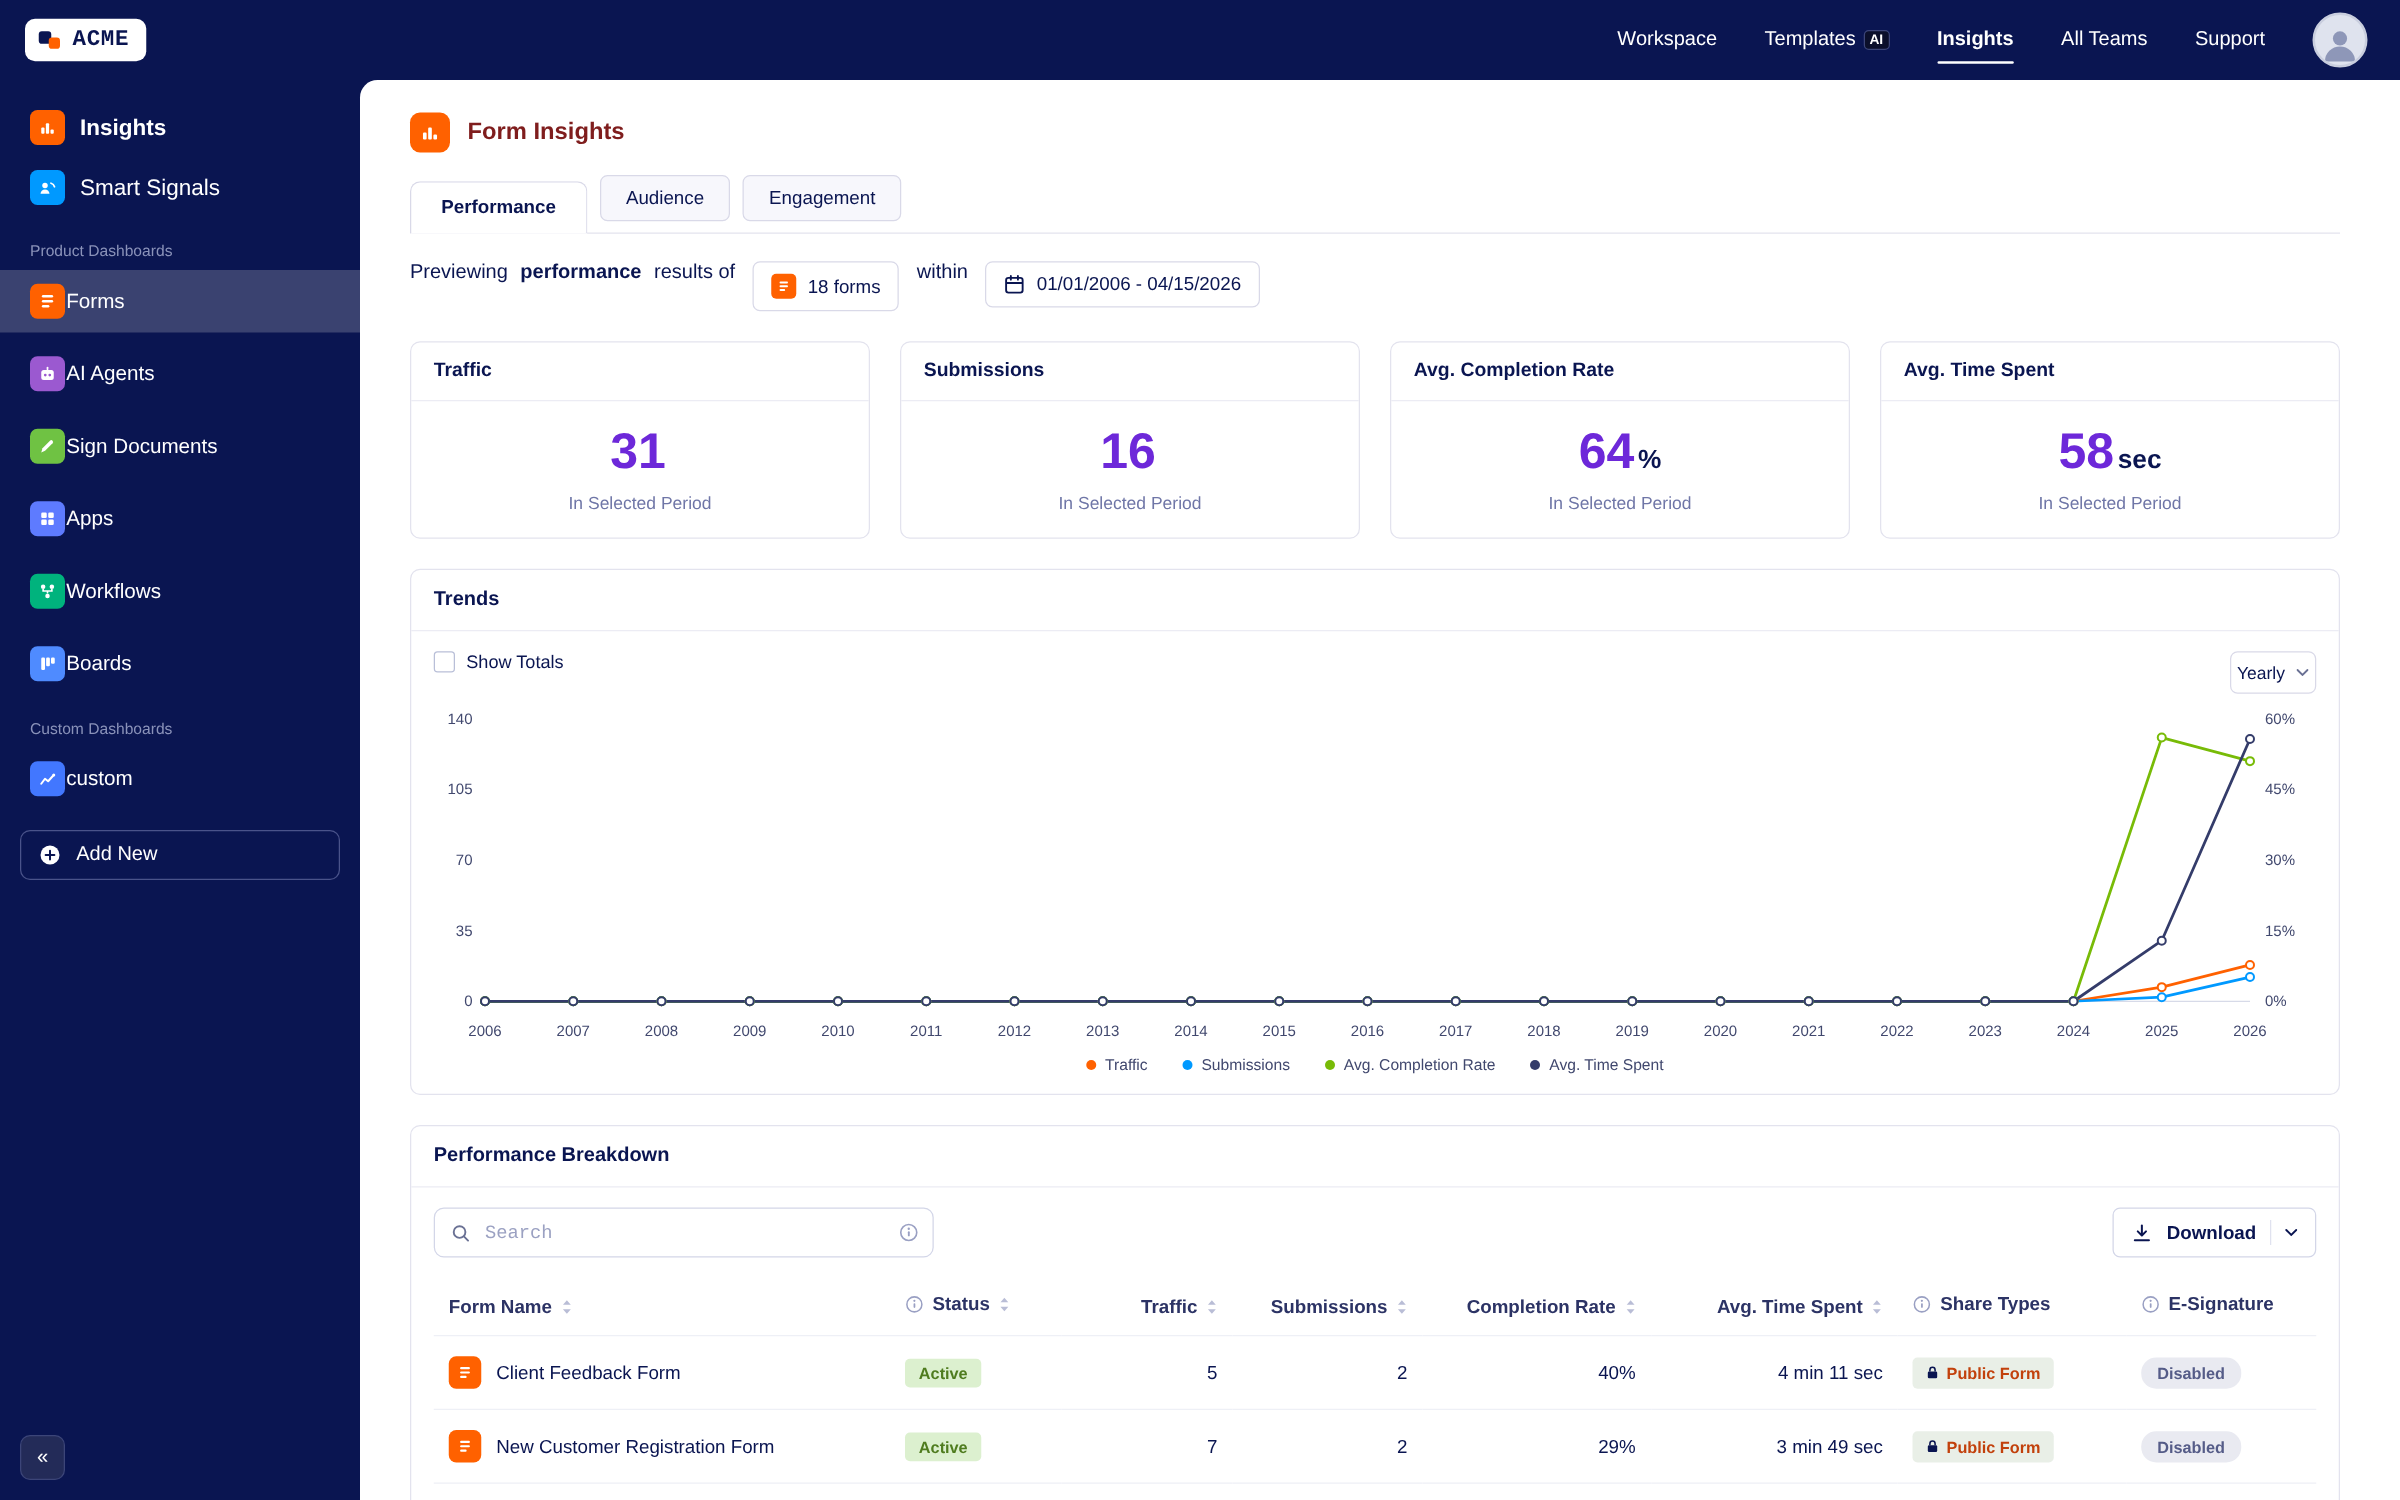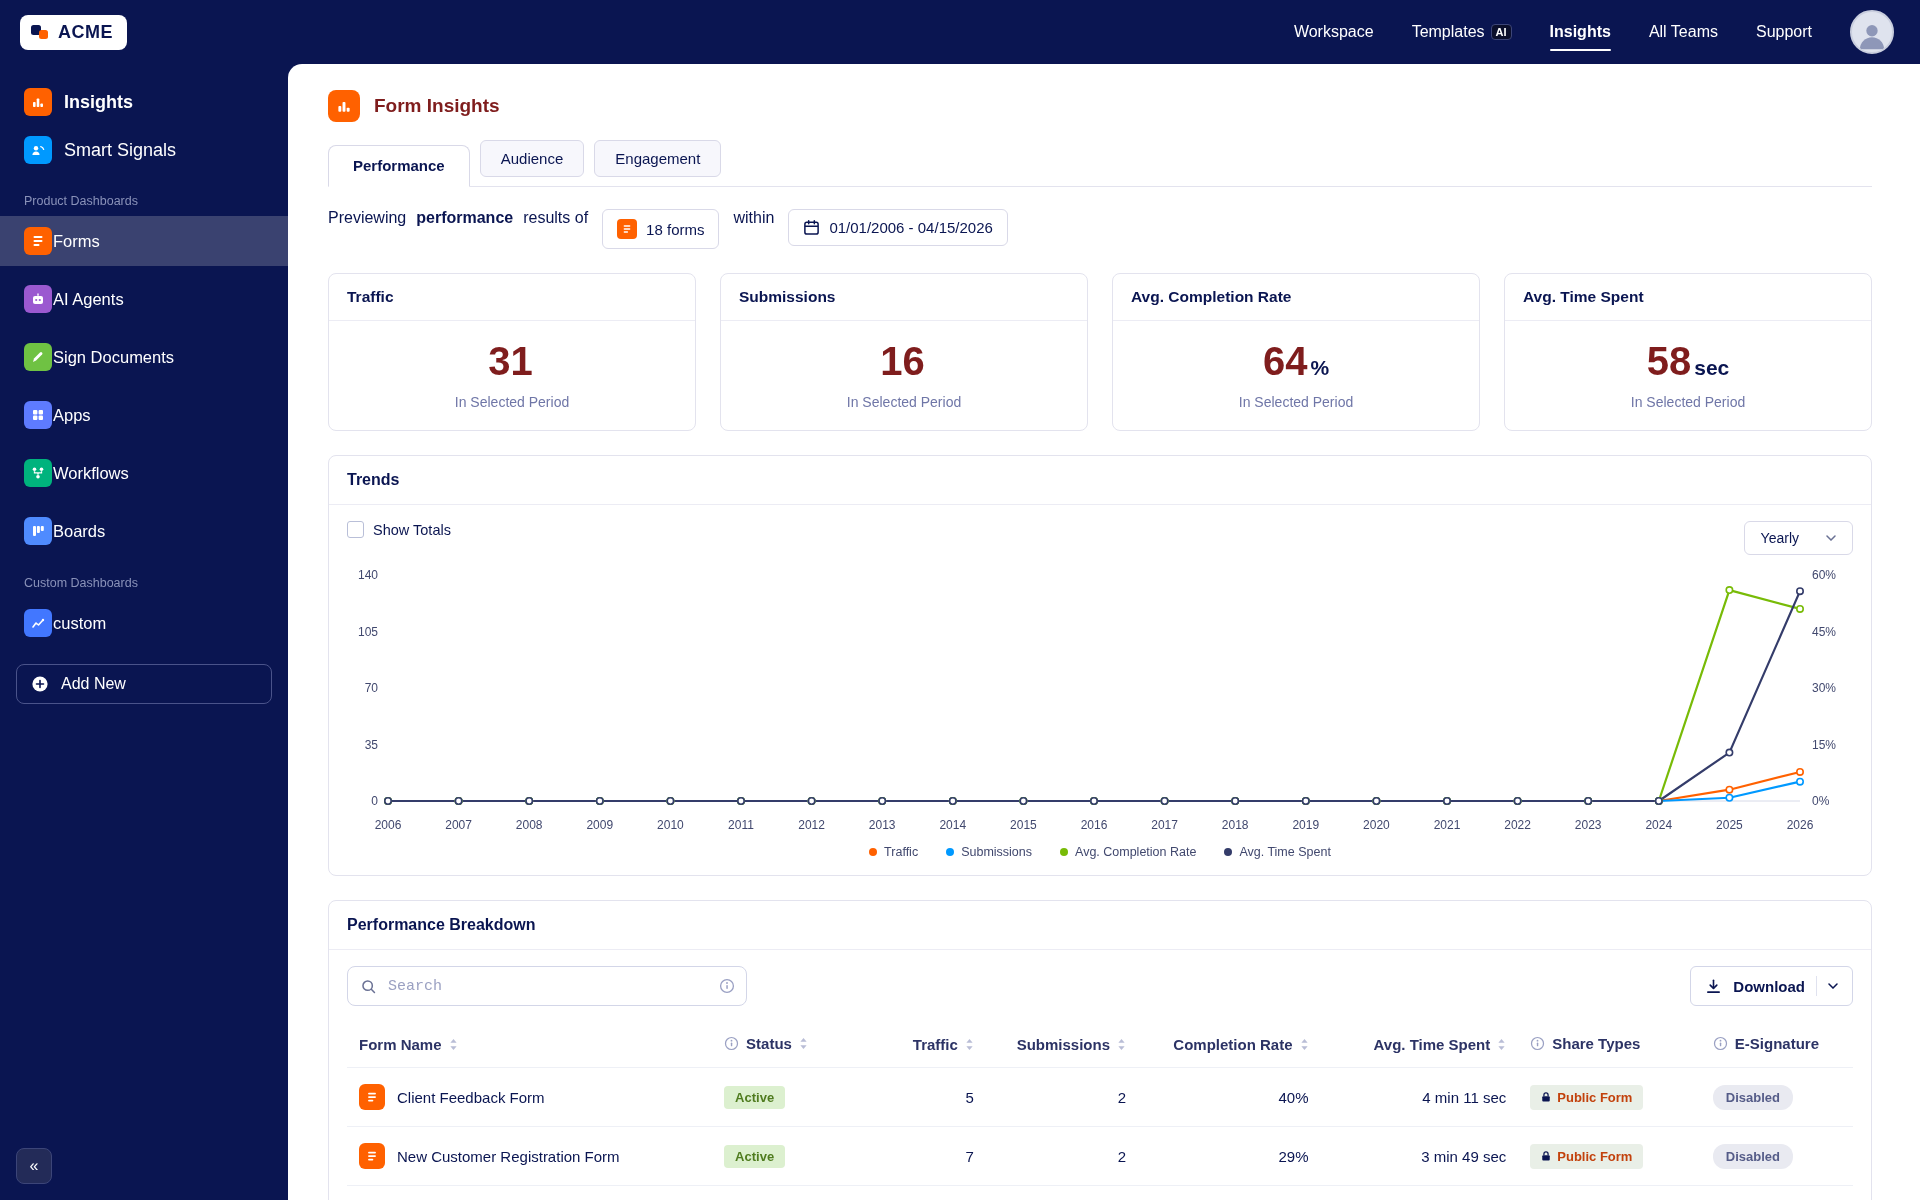--- a/index.html
+++ b/index.html
@@ -1,21 +1,21 @@
 <!DOCTYPE html>
 <html><head>
 <meta charset="utf-8">
 <style>
   * { margin:0; padding:0; box-sizing:border-box; }
   html,body { width:1920px; height:1200px; overflow:hidden; }
   body { font-family:"Liberation Sans", sans-serif; background:#0a1551; color:#0a1551; position:relative; }
 
   
   .topbar { position:absolute; top:0; left:0; width:1920px; height:64px; display:flex; align-items:center; padding:0 26px 0 20px; background:#0a1551; }
-  .logo { background:#fff; border-radius:8px; padding:7px 14px 7px 10px; display:flex; align-items:flex-start; gap:8px; cursor:pointer; }
+  .logo { background:#fff; border-radius:8px; padding:7px 14px 7px 10px; display:flex; align-items:flex-start; gap:8px; cursor:pointer;font-family:Liberation Mono, monospace; }
   .logo-text { font-weight:bold; font-size:18px; color:#0a1551; letter-spacing:.5px; }
   .topnav { margin-left:auto; display:flex; align-items:center; gap:38px; }
   .nav-item { color:#fff; font-size:16px; cursor:pointer; position:relative; display:inline-flex; align-items:center; padding:22px 0; }
   .nav-item.active { font-weight:bold; }
   .nav-item.active::after { content:""; position:absolute; left:0; right:0; bottom:12px; height:2px; background:#fff; border-radius:1px; }
   .ai-badge { background:#0b0f2b; border:1px solid #3c4578; color:#fff; border-radius:4px; font-size:11px; font-weight:bold; padding:1px 4px; margin-left:6px; }
   .avatar { width:44px; height:44px; border-radius:50%; background:#dfe3ee; display:flex; align-items:flex-end; justify-content:center; overflow:hidden; cursor:pointer; border:2px solid #c9cede; }
 
   
   .sidebar { position:absolute; top:64px; left:0; width:288px; height:1136px; background:#0a1551; padding:14px 16px; color:#fff; }
@@ -42,32 +42,32 @@
   .filter-row { display:flex; align-items:flex-start; gap:10px; margin:22px 0; font-size:16px; color:#0a1551; height:42px; }
   .filter-row .metric { font-weight:bold; }
   .pill-btn { display:inline-flex; align-items:center; gap:9px; border:1px solid #d9d9e8; border-radius:6px; padding:9px 14px; background:#fff; font-size:15px; color:#0a1551; cursor:pointer; margin:0 4px; }
   .mini-form-icon { width:20px; height:20px; border-radius:4px; background:#ff6100; display:flex; align-items:center; justify-content:center; flex:none; }
 
   .stats-row { display:grid; grid-template-columns:repeat(4,1fr); gap:24px; margin-bottom:24px; }
   .stat-card { border:1px solid #e3e3ee; border-radius:8px; background:#fff; }
   .stat-title { padding:14px 18px; font-size:15.5px; font-weight:bold; color:#0a1551; border-bottom:1px solid #ececf4; }
   .stat-body { padding:18px 0 20px; text-align:center; }
   .stat-value-wrap { display:inline-flex; align-items:baseline; gap:3px; }
-  .stat-value { font-size:40px; font-weight:bold; color:#7f1d1d; }
+  .stat-value { font-size:40px; font-weight:bold; color:#6d28d9; }
   .stat-unit { font-size:21px; font-weight:bold; color:#0a1551; }
   .stat-caption { margin-top:10px; font-size:14px; color:#6f76a7; }
 
   .card { border:1px solid #e3e3ee; border-radius:8px; background:#fff; margin-bottom:24px; }
   .card-title { padding:15px 18px; font-size:16px; font-weight:bold; color:#0a1551; border-bottom:1px solid #ececf4; }
 
   .trends-controls { display:flex; align-items:flex-start; justify-content:space-between; padding:16px 18px 0; }
   .checkbox-wrap { display:flex; align-items:center; gap:9px; cursor:pointer; }
   .checkbox { width:17px; height:17px; border:1.5px solid #b9bfd8; border-radius:3px; background:#fff; }
   .checkbox-label { font-size:14.5px; color:#0a1551; }
-  .select-btn { display:inline-flex; align-items:center; gap:27px; border:1px solid #d9d9e8; border-radius:6px; padding:8px 16px; background:#fff; font-size:14px; color:#0a1551; cursor:pointer; }
+  .select-btn { display:inline-flex; align-items:center; gap:9px; border:1px solid #d9d9e8; border-radius:6px; padding:8px 5px; background:#fff; font-size:14px; color:#0a1551; cursor:pointer; }
   .trend-chart-wrap { padding:4px 10px 0; }
   #trend-svg { width:100%; height:280px; display:block; }
   #trend-svg text { font-family:"Liberation Sans", sans-serif; }
   .legend { display:flex; justify-content:center; gap:28px; padding:6px 0 16px; }
   .legend-item { display:inline-flex; align-items:center; gap:7px; font-size:12.5px; color:#41486e; }
   .legend-dot { width:8px; height:8px; border-radius:50%; display:inline-block; }
 
   .bd-controls { display:flex; align-items:center; justify-content:space-between; padding:16px 18px; }
   .search-wrap { position:relative; width:400px; }
   .search-input { width:100%; height:40px; border:1px solid #d3d6e8; border-radius:8px; padding:0 40px; font-size:15px; color:#000000; font-family:Liberation Mono, monospace; outline:none; }

